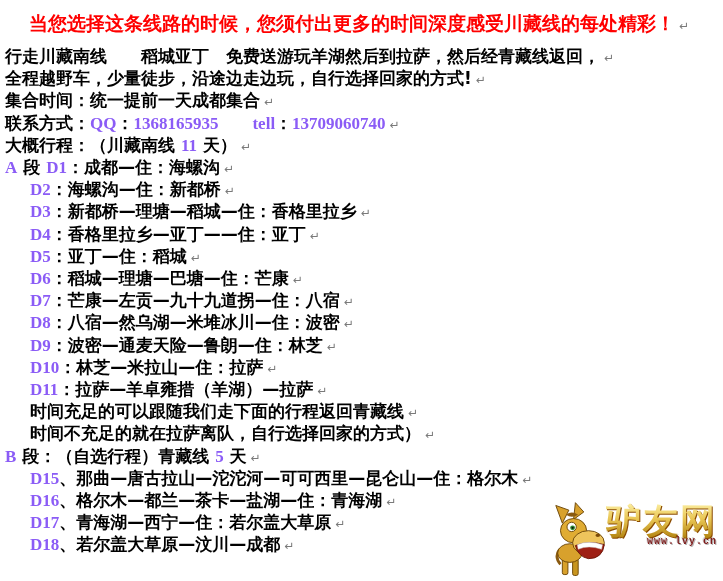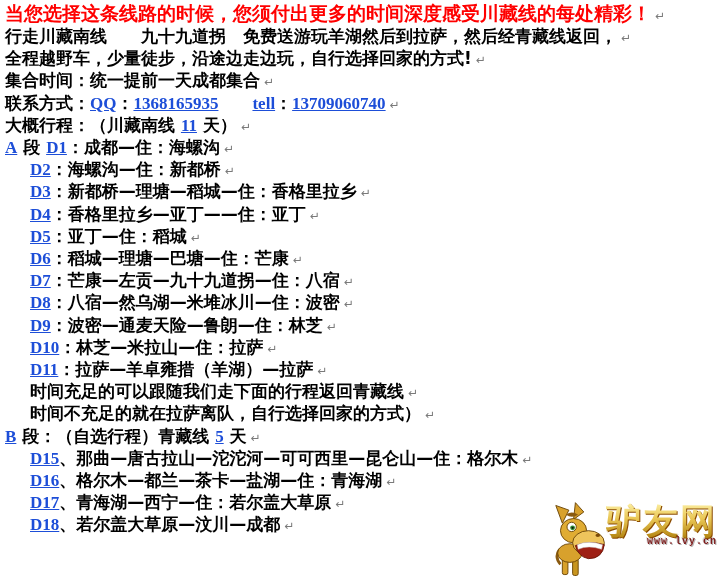--- a/index.html
+++ b/index.html
@@ -7,27 +7,26 @@
     width:723px;height:581px;overflow:hidden;position:relative;
     background:#ffffff;
     font-family:"DejaVu Sans","Liberation Sans",sans-serif;
   }
   .doc{position:relative;z-index:2;padding:3px 4px 0 5px;}
   .line{
     font-size:17px;font-weight:bold;color:#000000;
     line-height:20.2px;white-space:nowrap;
   }
   .line.title{
-    color:#ff0000;font-size:19px;line-height:20px;
+    color:#ff0000;font-size:19px;line-height:40px;margin-left:24px;
   }
   .line.indent{padding-left:25px;}
   .latin{
-    color:#1d4ed8;
+    color:#8b5cf6;
     font-family:"Liberation Serif","DejaVu Serif",serif;
-    text-decoration:underline;
   }
   .pmark{
     color:#7a7a7a;font-size:12px;font-weight:normal;margin-left:4px;
     font-family:"DejaVu Sans",sans-serif;
   }
   
   .logo{
     position:absolute;right:0;bottom:3px;z-index:1;
     width:170px;height:78px;display:flex;align-items:flex-start;
   }
@@ -44,21 +43,21 @@
     font-size:10px;font-weight:bold;letter-spacing:1px;margin-top:-6px;
     color:#7f1d1d;text-shadow:1px 1px 0 #b5b5b5,-1px -1px 0 #d8d8d8;
     font-family:Liberation Mono, monospace;
   }
 </style>
 </head>
 <body>
 
 <div class="doc">
   <div class="line title"><span class="t">当您选择这条线路的时候，您须付出更多的时间深度感受川藏线的每处精彩！</span><span class="pmark">↵</span></div>
-  <div class="line"><span class="t">行走川藏南线　　九十九道拐　免费送游玩羊湖然后到拉萨，然后经青藏线返回，</span><span class="pmark">↵</span></div>
+  <div class="line"><span class="t">行走川藏南线　　稻城亚丁　免费送游玩羊湖然后到拉萨，然后经青藏线返回，</span><span class="pmark">↵</span></div>
   <div class="line"><span class="t">全程越野车，少量徒步，沿途边走边玩，自行选择回家的方式!</span><span class="pmark">↵</span></div>
   <div class="line"><span class="t">集合时间：统一提前一天成都集合</span><span class="pmark">↵</span></div>
   <div class="line"><span class="t">联系方式：<span class="latin">QQ</span>：<span class="latin">1368165935</span>　　<span class="latin">tell</span>：<span class="latin">13709060740</span></span><span class="pmark">↵</span></div>
   <div class="line"><span class="t">大概行程：（川藏南线 <span class="latin">11</span> 天）</span><span class="pmark">↵</span></div>
   <div class="line"><span class="t"><span class="latin">A</span> 段 <span class="latin">D1</span>：成都—住：海螺沟</span><span class="pmark">↵</span></div>
   <div class="line indent"><span class="t"><span class="latin">D2</span>：海螺沟—住：新都桥</span><span class="pmark">↵</span></div>
   <div class="line indent"><span class="t"><span class="latin">D3</span>：新都桥—理塘—稻城—住：香格里拉乡</span><span class="pmark">↵</span></div>
   <div class="line indent"><span class="t"><span class="latin">D4</span>：香格里拉乡—亚丁——住：亚丁</span><span class="pmark">↵</span></div>
   <div class="line indent"><span class="t"><span class="latin">D5</span>：亚丁—住：稻城</span><span class="pmark">↵</span></div>
   <div class="line indent"><span class="t"><span class="latin">D6</span>：稻城—理塘—巴塘—住：芒康</span><span class="pmark">↵</span></div>

